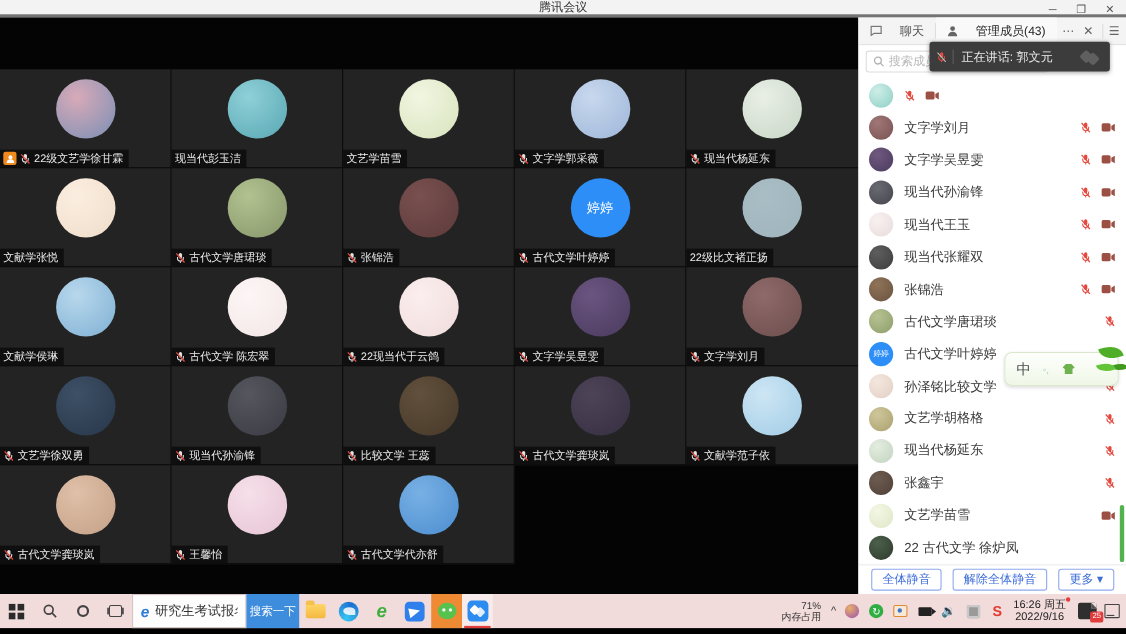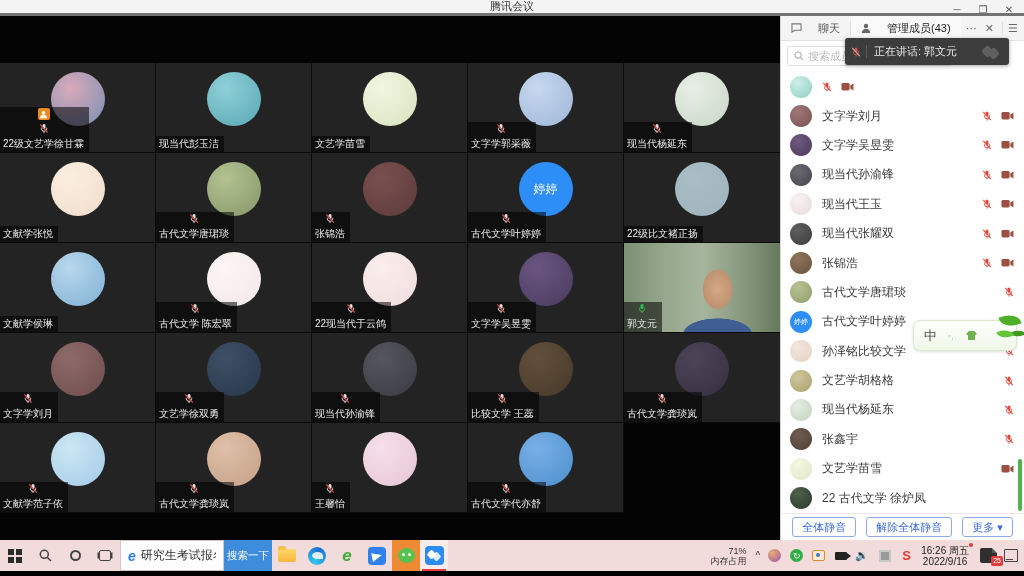--- a/index.html
+++ b/index.html
@@ -18,21 +18,21 @@
   .tile { position:relative; background:#232323; border-right:1px solid #0b0b0b; border-bottom:1px solid #0b0b0b; display:flex; justify-content:center; }
   .tile:nth-child(5n){ border-right:none; }
   .tile.speaking { box-shadow:inset 0 0 0 2px #23b14d; }
   .avatar { width:54px; height:54px; border-radius:50%; margin-top:9px; display:flex; align-items:center; justify-content:center; color:#fff; font-size:12px; }
   .feed { position:absolute; inset:0;
     background:
       radial-gradient(ellipse 24px 32px at 60% 52%, #d2a988 0%, #c09270 60%, rgba(0,0,0,0) 63%),
       radial-gradient(ellipse 58px 26px at 60% 102%, #3f5f93 0 58%, rgba(0,0,0,0) 60%),
       linear-gradient(90deg,#7d8f72 0%, #95a68b 25%, #a6b59d 50%, #8a9a80 75%, #66785e 100%);
   }
-  .vlabel { position:absolute; left:0; bottom:0; display:flex; align-items:center; gap:3px; background:rgba(0,0,0,0.55); padding:1px 5px 1px 3px; max-width:155px; z-index:2;flex-direction:column; }
+  .vlabel { position:absolute; left:0; bottom:0; display:flex; align-items:center; gap:3px; background:rgba(0,0,0,0.55); padding:1px 5px 1px 3px; max-width:155px; z-index:2; }
   .vlabel .nm { font-size:10px; color:#ececec; white-space:nowrap; overflow:hidden; }
   .host-badge { width:12px; height:12px; background:#f08a1d; border-radius:2px; display:flex; align-items:center; justify-content:center; flex:none; }
 
   
   .sidebar { width:244px; background:#fff; position:relative; border-left:1px solid #d5d5d5; }
   .tabs { height:25px; background:#f4f4f4; border-bottom:1px solid #e3e3e3; display:flex; align-items:center; font-size:11px; color:#555; }
   .tab { display:flex; align-items:center; gap:16px; height:100%; padding:0 10px; cursor:default; }
   .tab.active { color:#222; background:#f9f9f9; }
   .tab-sep { width:1px; height:14px; background:#ddd; }
   .tab-actions { margin-left:auto; display:flex; align-items:center; gap:8px; padding-right:6px; color:#666; font-size:11px; }
@@ -271,31 +271,20 @@
           <div class="vlabel">
             <svg width="10" height="11" viewBox="0 0 12 13">
     <rect x="4.2" y="1" width="3.6" height="6.2" rx="1.8" fill="#e2e2e2"></rect>
     <path d="M2.8 5.5v1.2a3.2 3.2 0 0 0 6.4 0V5.5" fill="none" stroke="#e2e2e2" stroke-width="1.1"></path>
     <line x1="6" y1="10" x2="6" y2="12" stroke="#e2e2e2" stroke-width="1.1"></line>
               <line x1="1.5" y1="1.5" x2="10.5" y2="11.5" stroke="#e5493d" stroke-width="1.4"></line>
             </svg>
             <span class="nm">文字学吴昱雯</span>
           </div>
         </div>
-        <div class="tile speaking">
-          <div class="feed"></div>
-          <div class="vlabel">
-            <svg width="10" height="11" viewBox="0 0 12 13">
-    <rect x="4.2" y="1" width="3.6" height="6.2" rx="1.8" fill="#2fbf57"></rect>
-    <path d="M2.8 5.5v1.2a3.2 3.2 0 0 0 6.4 0V5.5" fill="none" stroke="#2fbf57" stroke-width="1.1"></path>
-    <line x1="6" y1="10" x2="6" y2="12" stroke="#2fbf57" stroke-width="1.1"></line>
-            </svg>
-            <span class="nm">郭文元</span>
-          </div>
-        </div>
         <div class="tile">
           <div class="avatar" style="background:radial-gradient(circle at 35% 30%, #8f6a6a, #6d4d4d)"></div>
           <div class="vlabel">
             <svg width="10" height="11" viewBox="0 0 12 13">
     <rect x="4.2" y="1" width="3.6" height="6.2" rx="1.8" fill="#e2e2e2"></rect>
     <path d="M2.8 5.5v1.2a3.2 3.2 0 0 0 6.4 0V5.5" fill="none" stroke="#e2e2e2" stroke-width="1.1"></path>
     <line x1="6" y1="10" x2="6" y2="12" stroke="#e2e2e2" stroke-width="1.1"></line>
               <line x1="1.5" y1="1.5" x2="10.5" y2="11.5" stroke="#e5493d" stroke-width="1.4"></line>
             </svg>
             <span class="nm">文字学刘月</span>

